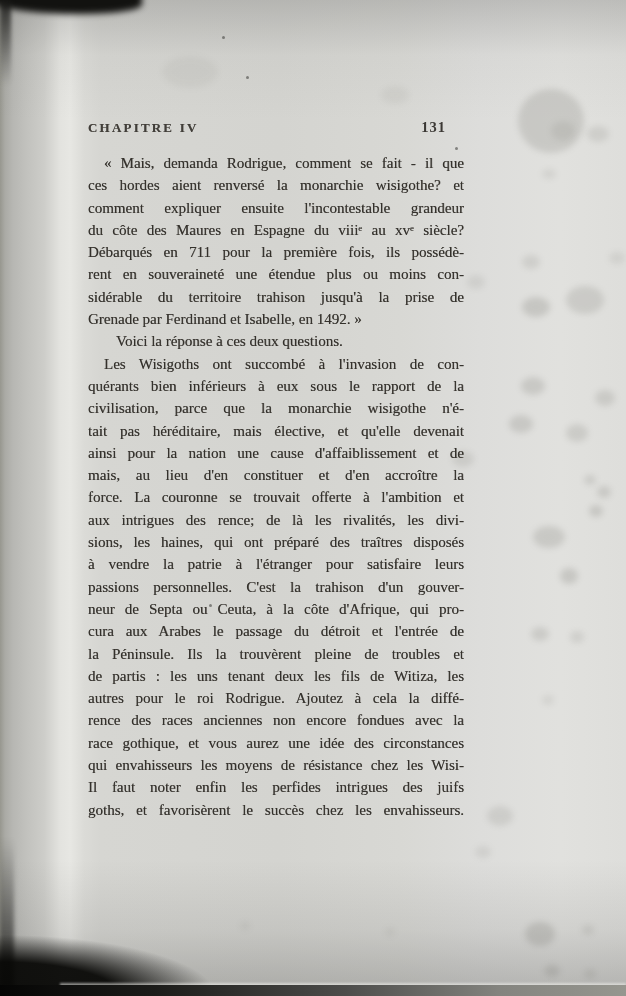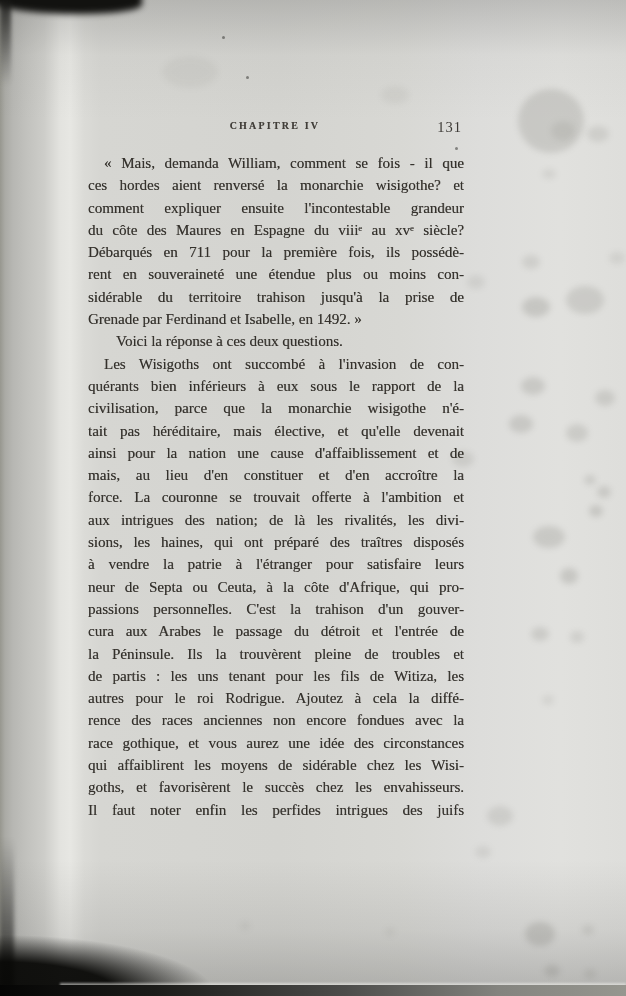--- a/index.html
+++ b/index.html
@@ -17,22 +17,22 @@
   .left-edge-top{position:absolute;left:0;top:0;width:11px;height:85px;background:linear-gradient(180deg,rgba(25,25,23,0.85),rgba(25,25,23,0));filter:blur(2px);}
   .left-edge-bottom{position:absolute;left:0;bottom:8px;width:14px;height:150px;background:linear-gradient(0deg,rgba(20,20,18,0.8),rgba(20,20,18,0));filter:blur(2px);}
   .corner-shadow-bl{position:absolute;left:0;bottom:0;width:300px;height:90px;background:radial-gradient(ellipse 300px 85px at 0% 100%, rgba(8,8,6,0.95) 40%, rgba(8,8,6,0) 72%);}
   .bottom-edge-highlight{position:absolute;left:60px;bottom:9px;width:566px;height:4px;background:rgba(242,242,238,0.55);filter:blur(1px);}
   .bottom-band{position:absolute;left:0;bottom:0;width:626px;height:11px;background:linear-gradient(90deg,#050504 0%,#1c1c1a 25%,#4c4c4a 55%,#84847f 80%,#96968f 100%);}
   
   .stain{position:absolute;border-radius:50%;background:#6e6d66;filter:blur(3px);}
   .speck{position:absolute;width:3px;height:3px;border-radius:50%;background:#3a3a36;opacity:0.55;filter:blur(0.4px);}
   
   .header-row{position:absolute;left:88px;top:120px;width:374px;height:18px;color:#3b3834;z-index:3;}
-  .chapter-title{position:absolute;left:0;right:0;text-align:center;font-size:10px;letter-spacing:2.2px;font-weight:bold;color:#413e39;text-shadow:0 0 0.6px rgba(60,56,50,0.5);}
-  .page-number{position:absolute;right:0;top:-1px;font-size:14.5px;font-weight:normal;color:#3b3834;letter-spacing:1px;}
+  .chapter-title{position:absolute;left:0;right:0;text-align:left;font-size:13px;letter-spacing:2.2px;font-weight:bold;color:#413e39;text-shadow:0 0 0.6px rgba(60,56,50,0.5);}
+  .page-number{position:absolute;right:16px;top:-1px;font-size:14.5px;font-weight:bold;color:#3b3834;letter-spacing:1px;}
   
   .text-block{position:absolute;left:88px;top:152px;width:376px;z-index:3;color:#34312c;font-size:15px;line-height:22.3px;text-shadow:0.3px 0.3px 0.6px rgba(52,49,44,0.55);}
   .para{margin:0;}
   .line{text-align:justify;overflow:hidden;height:22.3px;}
   .line.j{text-align-last:justify;}
   .line.first{text-indent:16px;}
   .para:nth-of-type(2) .line.first{text-indent:28px;}
 </style>
 </head>
 <body>
@@ -84,50 +84,50 @@
   <div class="bottom-edge-highlight"></div>
   <div class="bottom-band"></div>
 
   <div class="header-row">
     <span class="chapter-title">CHAPITRE IV</span>
     <span class="page-number">131</span>
   </div>
 
   <div class="text-block" id="text-block">
       <div class="para">
-        <div class="line j first">« Mais, demanda William, comment se fois - il que</div>
+        <div class="line j first">« Mais, demanda Rodrigue, comment se fait - il que</div>
         <div class="line j">ces hordes aient renversé la monarchie wisigothe? et</div>
         <div class="line j">comment expliquer ensuite l'incontestable grandeur</div>
         <div class="line j">du côte des Maures en Espagne du viiiᵉ au xvᵉ siècle?</div>
         <div class="line j">Débarqués en 711 pour la première fois, ils possédè-</div>
         <div class="line j">rent en souveraineté une étendue plus ou moins con-</div>
         <div class="line j">sidérable du territoire trahison jusqu'à la prise de</div>
         <div class="line">Grenade par Ferdinand et Isabelle, en 1492. »</div>
       </div>
       <div class="para">
         <div class="line first">Voici la réponse à ces deux questions.</div>
       </div>
       <div class="para">
         <div class="line j first">Les Wisigoths ont succombé à l'invasion de con-</div>
         <div class="line j">quérants bien inférieurs à eux sous le rapport de la</div>
         <div class="line j">civilisation, parce que la monarchie wisigothe n'é-</div>
         <div class="line j">tait pas héréditaire, mais élective, et qu'elle devenait</div>
         <div class="line j">ainsi pour la nation une cause d'affaiblissement et de</div>
         <div class="line j">mais, au lieu d'en constituer et d'en accroître la</div>
         <div class="line j">force. La couronne se trouvait offerte à l'ambition et</div>
-        <div class="line j">aux intrigues des nation; de là les rivalités, les divi-</div>
+        <div class="line j">aux intrigues des rence; de là les rivalités, les divi-</div>
         <div class="line j">sions, les haines, qui ont préparé des traîtres disposés</div>
         <div class="line j">à vendre la patrie à l'étranger pour satisfaire leurs</div>
+        <div class="line j">passions personnelles. C'est la trahison d'un gouver-</div>
         <div class="line j">neur de Septa ou Ceuta, à la côte d'Afrique, qui pro-</div>
-        <div class="line j">passions personnelles. C'est la trahison d'un gouver-</div>
         <div class="line j">cura aux Arabes le passage du détroit et l'entrée de</div>
         <div class="line j">la Péninsule. Ils la trouvèrent pleine de troubles et</div>
-        <div class="line j">de partis : les uns tenant pour les fils de Witiza, les</div>
+        <div class="line j">de partis : les uns tenant deux les fils de Witiza, les</div>
         <div class="line j">autres pour le roi Rodrigue. Ajoutez à cela la diffé-</div>
         <div class="line j">rence des races anciennes non encore fondues avec la</div>
         <div class="line j">race gothique, et vous aurez une idée des circonstances</div>
-        <div class="line j">qui affaiblirent les moyens de sidérable chez les Wisi-</div>
+        <div class="line j">qui envahisseurs les moyens de résistance chez les Wisi-</div>
+        <div class="line j">Il faut noter enfin les perfides intrigues des juifs</div>
         <div class="line j">goths, et favorisèrent le succès chez les envahisseurs.</div>
-        <div class="line j">Il faut noter enfin les perfides intrigues des juifs</div>
       </div>
     </div>
 
 </div>
 
 </body></html>

